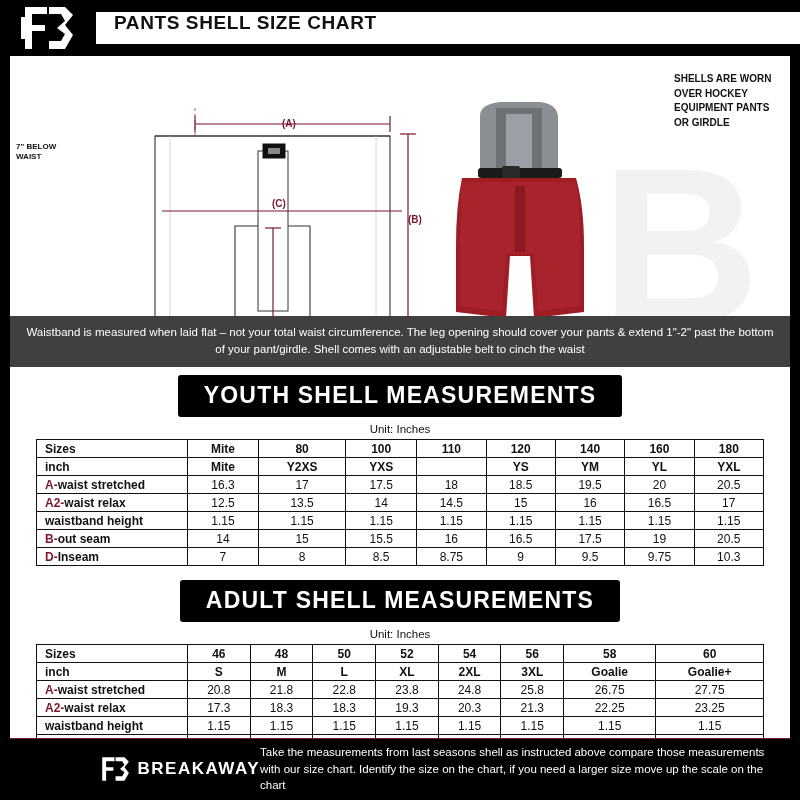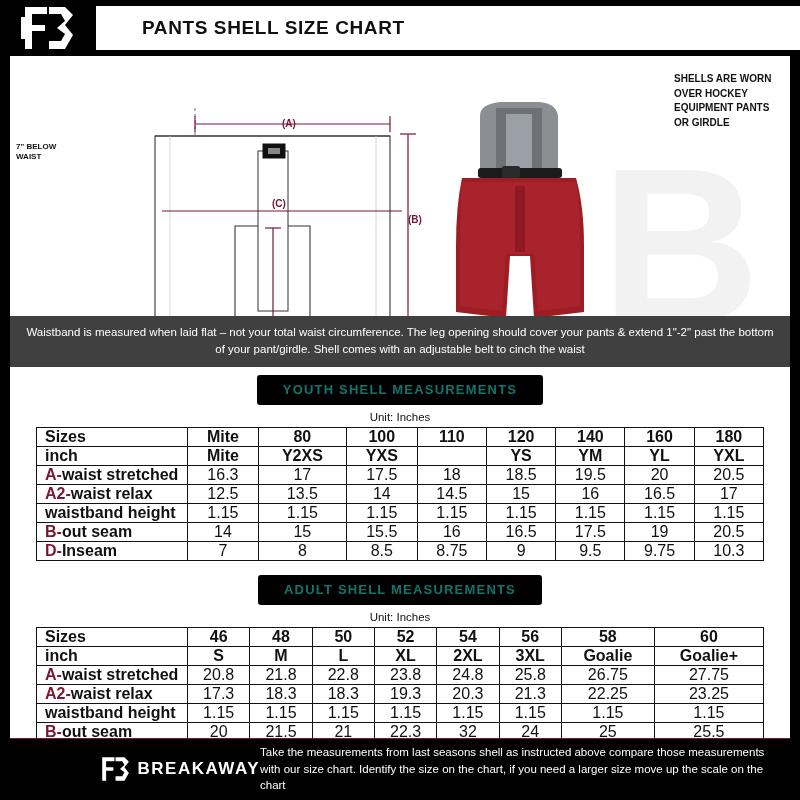--- a/index.html
+++ b/index.html
@@ -33,25 +33,23 @@
     width: 96px;
     height: 56px;
     display: flex;
     align-items: center;
     justify-content: center;
     color: #fff;
   }
   .title-bar {
     flex: 1;
     background: #ffffff;
-    height: 44px;
-    display: flex;
-    align-items: center;
+    height: 32px;
+    display: flex;
     margin-right: 0;
-    padding-left: 28px;
   }
   .title-bar .title {
     font-size: 19px;
     font-weight: bold;
     letter-spacing: 0.6px;
     color: #111;
     padding-left: 18px;
   }
   .date-box {
     background: #7a1730;
@@ -122,22 +120,22 @@
   .section-wrap {
     background: #fff;
     margin: 0 10px;
     padding: 8px 0 2px 0;
     text-align: center;
     position: relative;
   }
   .section-pill {
     display: inline-block;
     background: #000;
-    color: #0f766e;
-    font-size: 13px;
+    color: #ffffff;
+    font-size: 23px;
     font-weight: bold;
     letter-spacing: 1.2px;
     padding: 7px 26px 8px 26px;
     border-radius: 3px;
   }
   .unit {
     background: #fff;
     margin: 0 10px;
     text-align: center;
     font-size: 11.5px;
@@ -147,21 +145,21 @@
 
   
   .table-wrap {
     background: #fff;
     margin: 0 10px;
     padding: 0 26px 6px 26px;
   }
   table.size {
     width: 100%;
     border-collapse: collapse;
-    font-size: 16px;
+    font-size: 12px;
     color: #111;
   }
   table.size td, table.size th {
     border: 1px solid #111;
     height: 17px;
     text-align: center;
     padding: 0 2px;
     font-weight: normal;
   }
   table.size tr td:first-child, table.size tr th:first-child {

